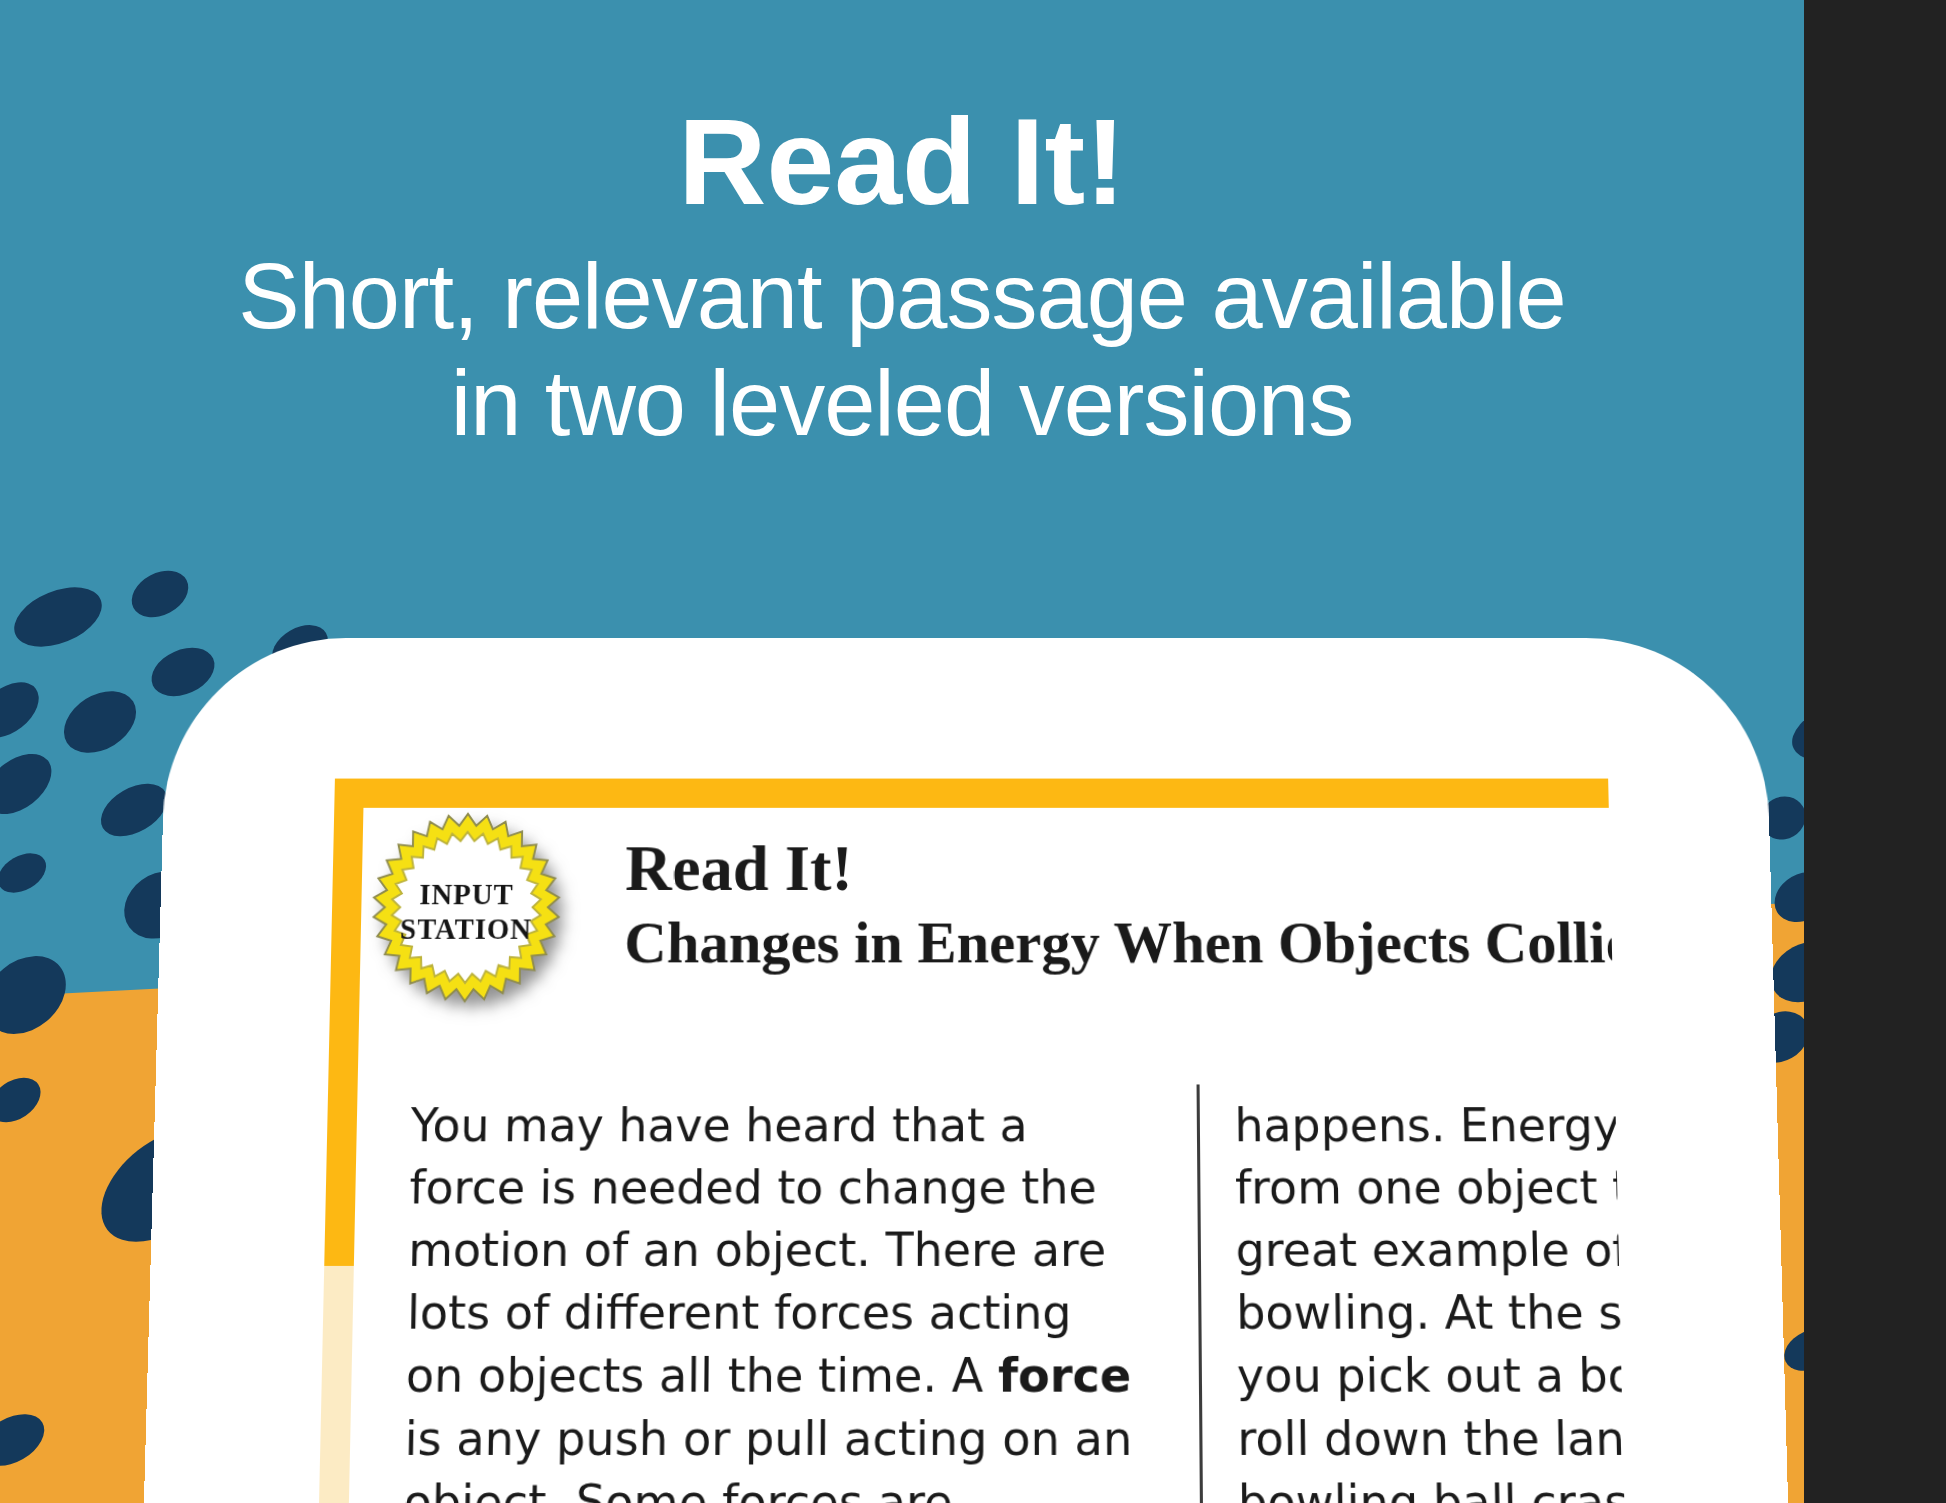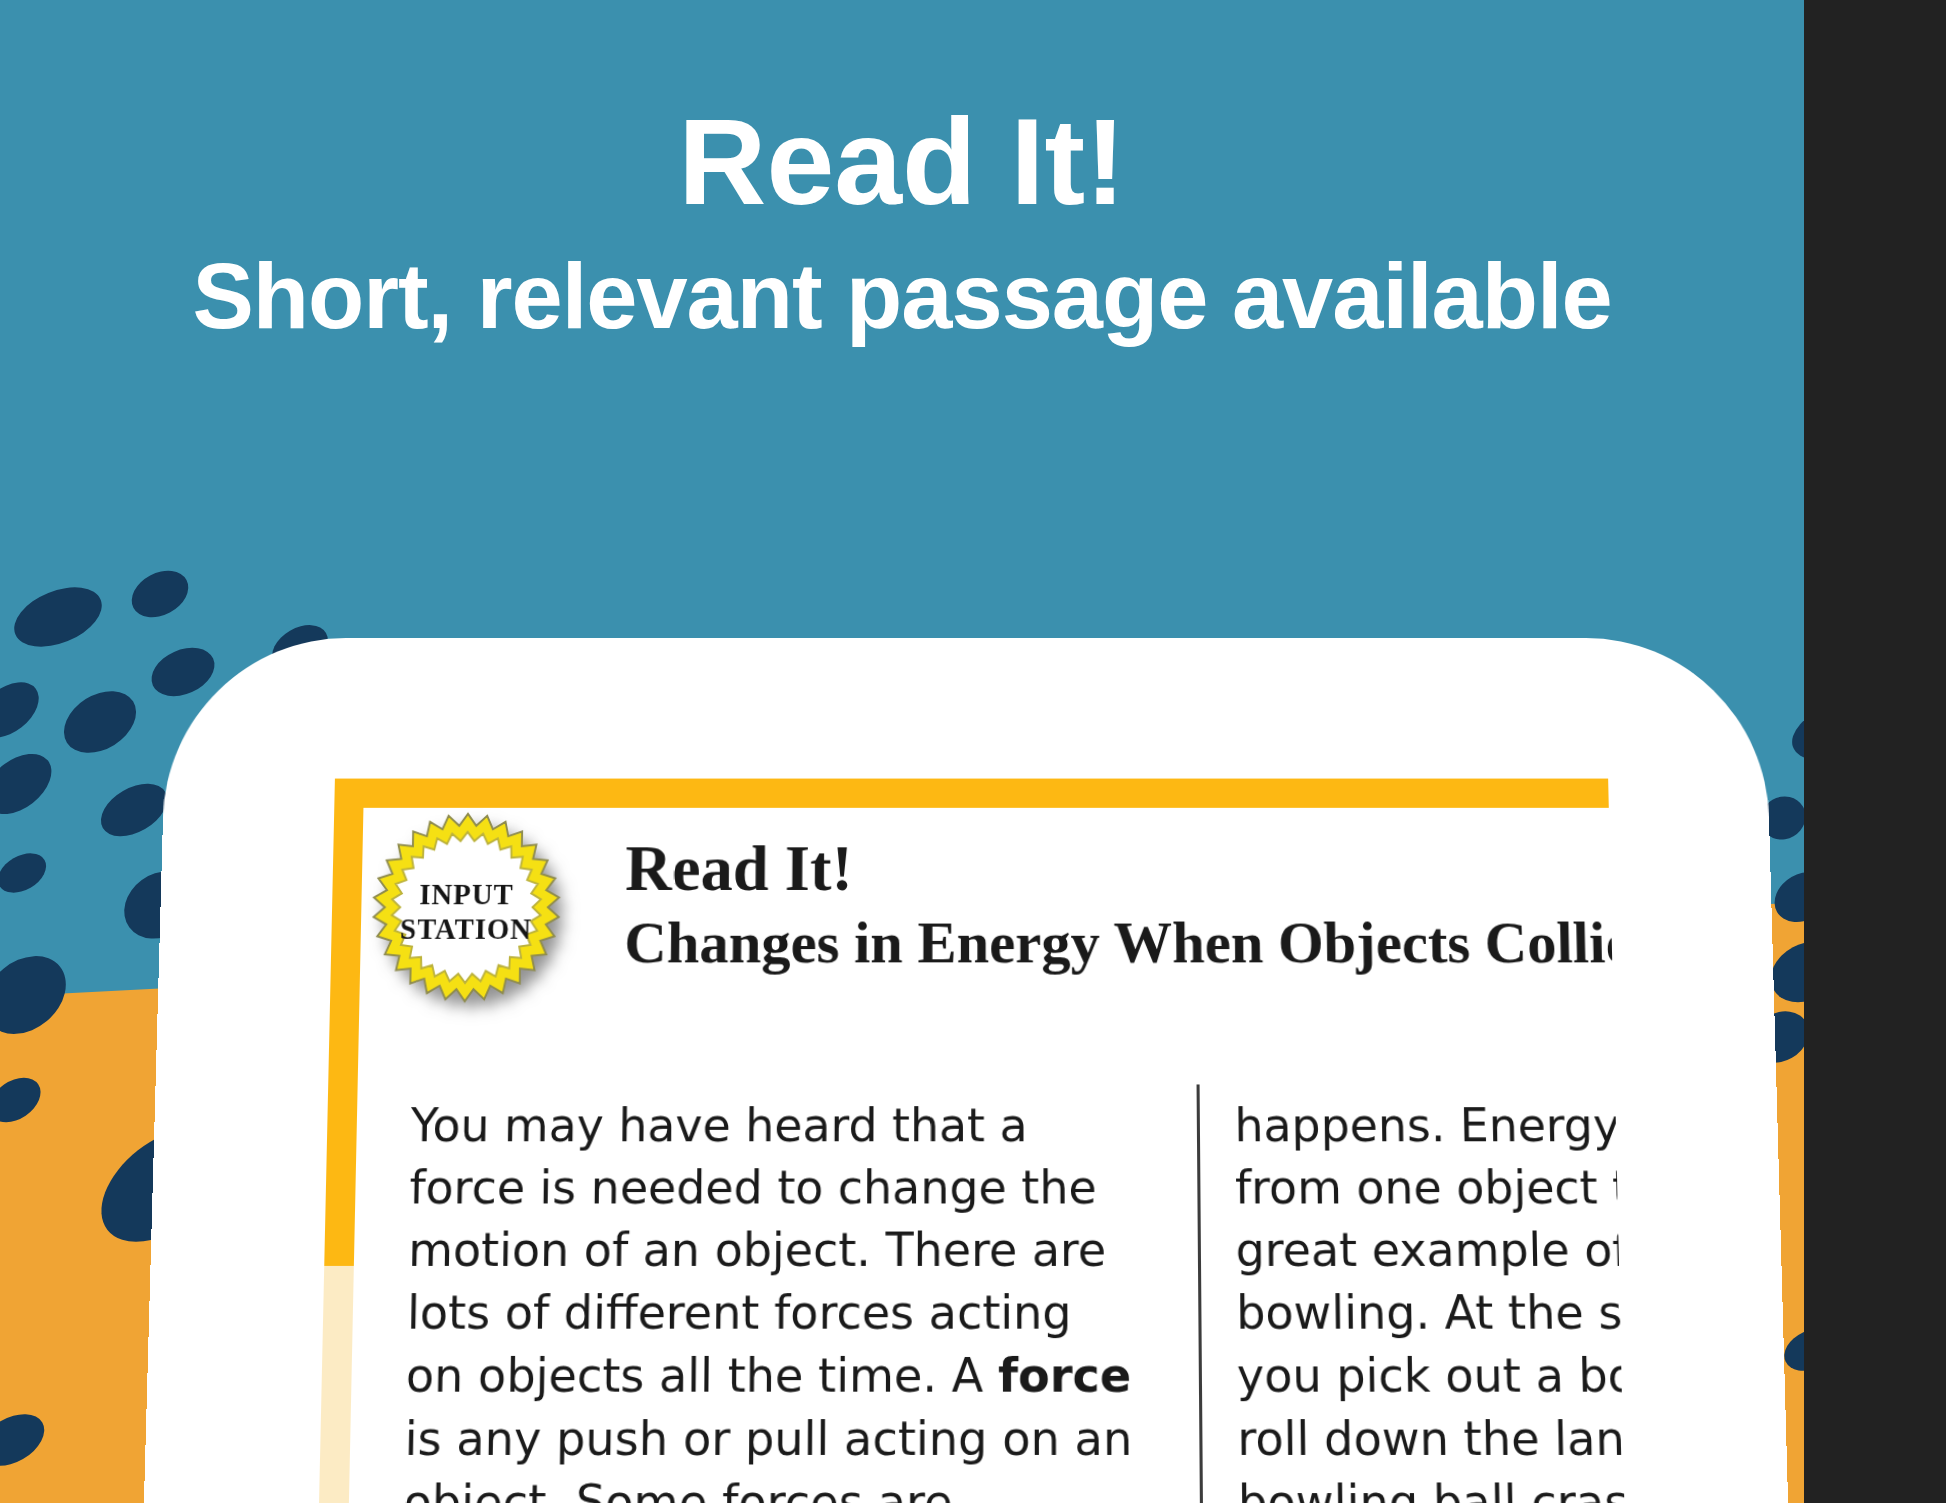--- a/index.html
+++ b/index.html
@@ -20,21 +20,21 @@
   
   .seed-layer{position:absolute;inset:0;z-index:1;}
   .seed{
     position:absolute;background:var(--navy,#14395B);border-radius:50%;
   }
   
   .header{
     position:absolute;left:0;right:0;top:94px;text-align:center;color:#fff;z-index:2;
   }
   .poster-title{font-size:122px;font-weight:700;line-height:1.12;letter-spacing:0;}
-  .poster-subtitle{font-size:92px;font-weight:700;line-height:1.17;margin-top:12px;letter-spacing:-1px;}
+  .poster-subtitle{font-size:92px;font-weight:400;line-height:1.17;margin-top:12px;letter-spacing:-1px;}
   
   .card{
     position:absolute;left:168px;top:638px;width:1596px;height:1060px;
     background:#fff;border-radius:178px;
     transform:perspective(1200px) rotateX(2.4deg);transform-origin:50% 0;
     z-index:3;
   }
   
   .doc{
     position:absolute;left:170px;top:140px;width:1267px;height:980px;
@@ -94,20 +94,21 @@
       <div class="seed" style="left: 1910px; top: 1084px; width: 60px; height: 48px; transform: rotate(-25deg);"></div>
       <div class="seed" style="left: 1900px; top: 1245px; width: 70px; height: 54px; transform: rotate(-25deg);"></div>
       <div class="seed" style="left: 1782.5px; top: 1331px; width: 55px; height: 38px; transform: rotate(-25deg);"></div>
       <div class="seed" style="left: 1900px; top: 1430px; width: 60px; height: 40px; transform: rotate(-25deg);"></div>
     </div>
 
   <div class="header">
     <div class="poster-title">Read It!</div>
     <div class="poster-subtitle">
       <div>Short, relevant passage available</div>
+      <div>in two leveled versions</div>
     </div>
   </div>
 
   <div class="card">
     <div class="doc">
 
       <div class="doc-topbar"></div>
       <div class="doc-strip-gold"></div>
       <div class="doc-strip-cream"></div>
 

